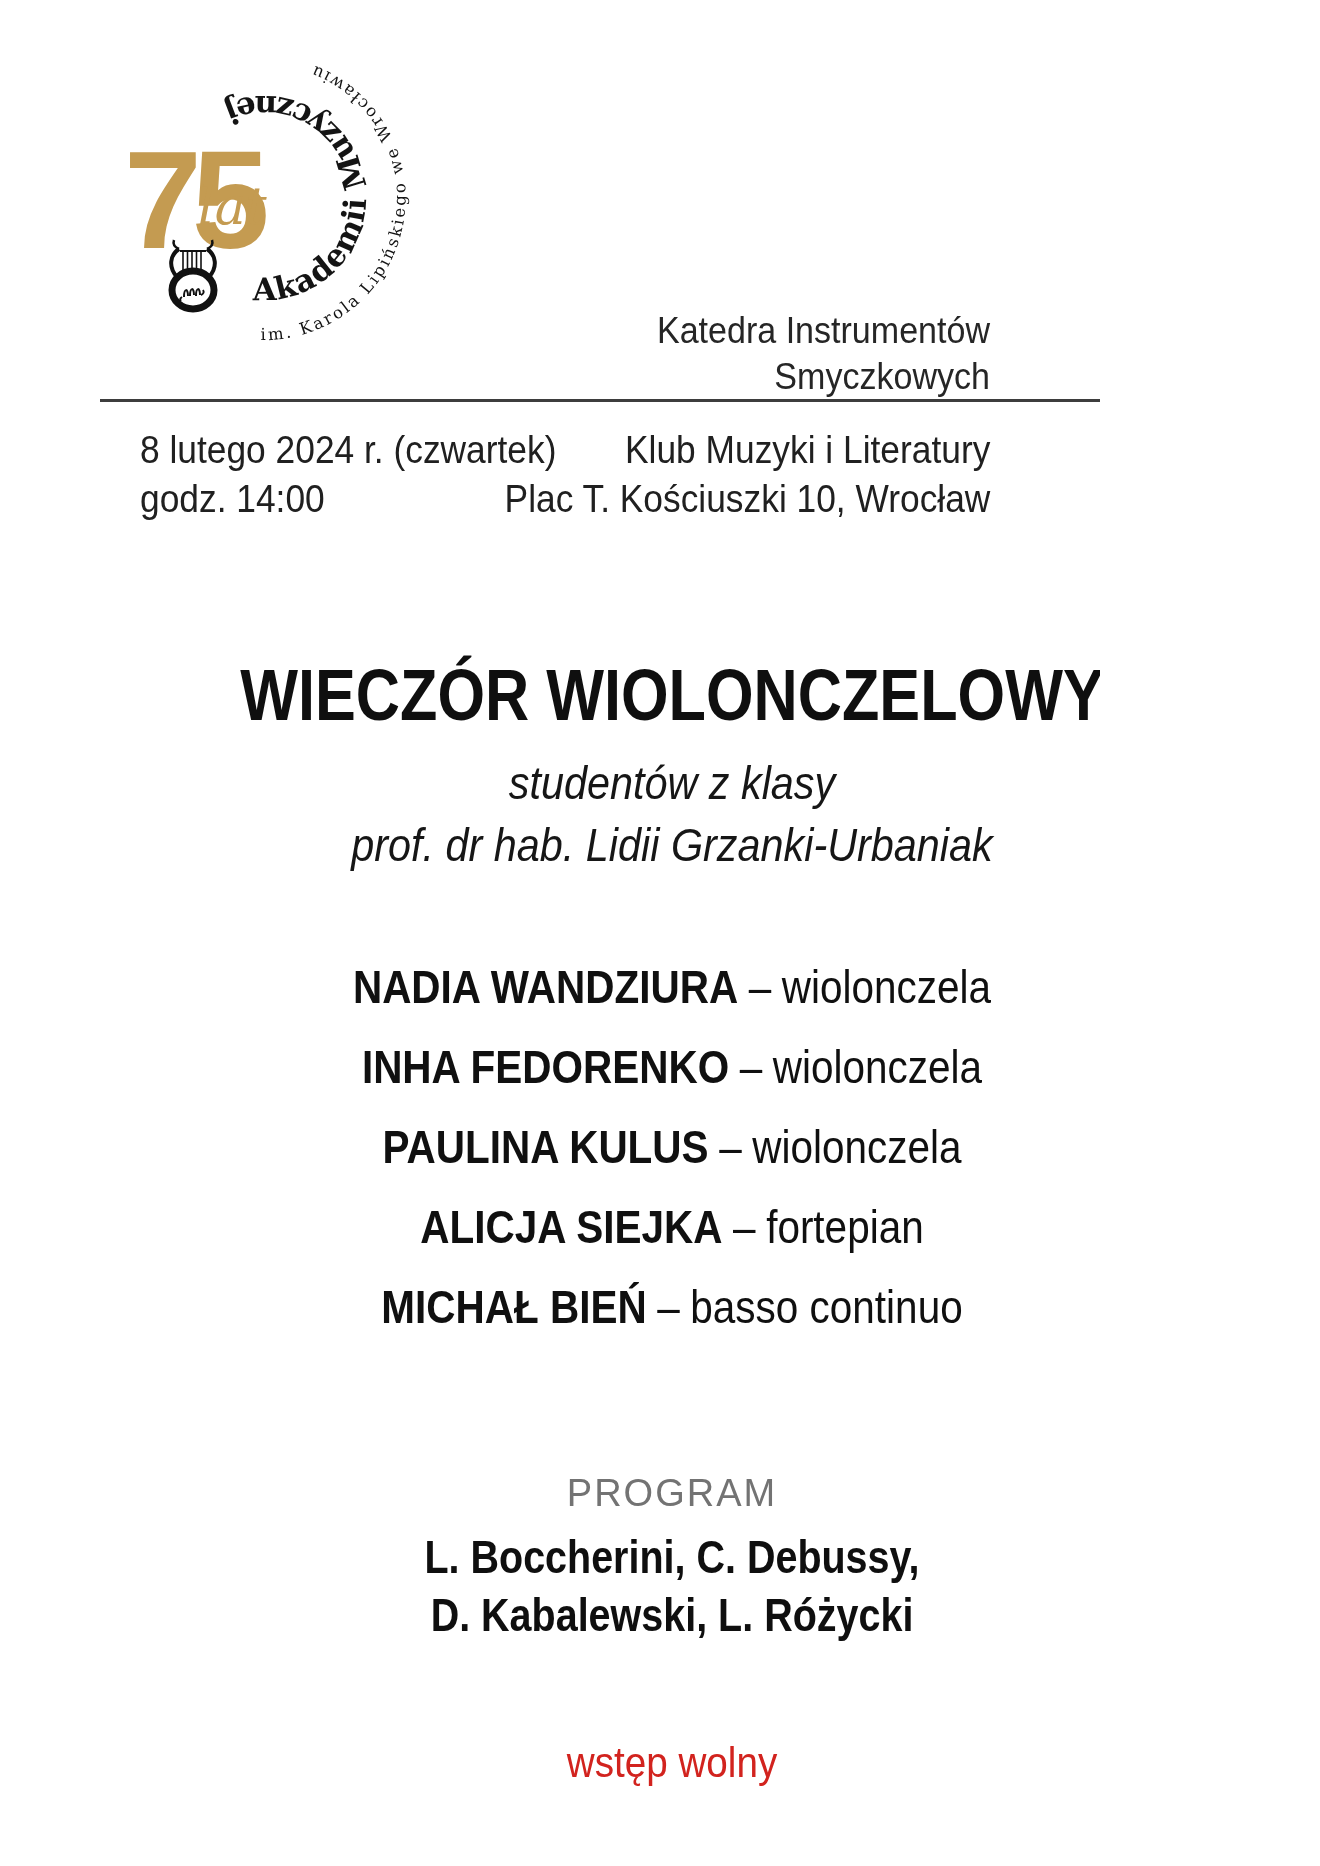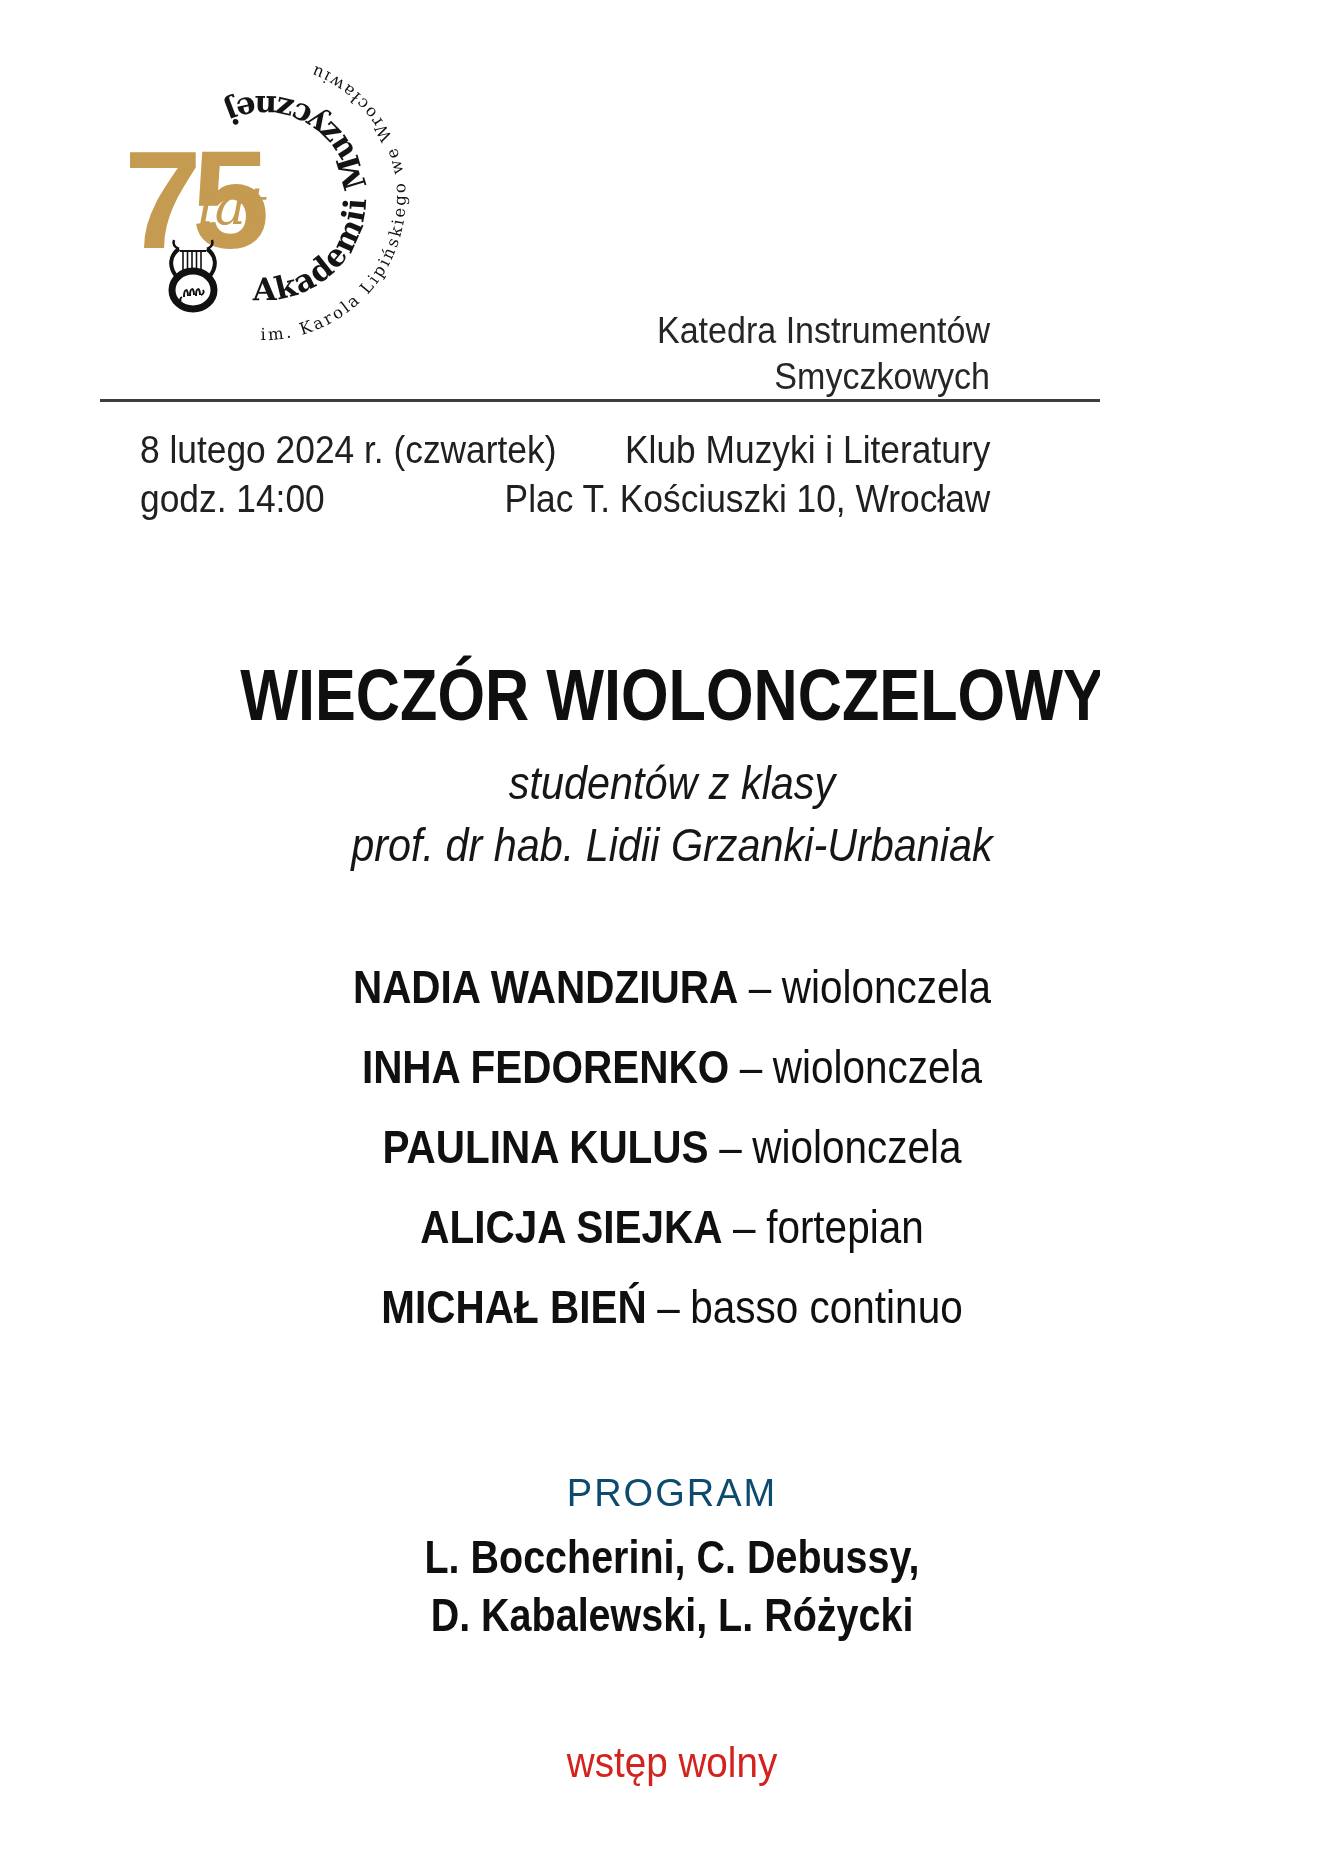--- a/index.html
+++ b/index.html
@@ -50,21 +50,21 @@
   }
 
   .performer{
     font-size:46px;line-height:58px;color:#101010;
     transform:scaleX(0.88);transform-origin:50% 50%;
   }
   .performer .name{font-weight:bold;}
   .performer .sep{margin:0 12px;}
 
   .program-heading{
-    top:1468px;font-size:38px;line-height:50px;color:#0c4a6e;letter-spacing:2px;
+    top:1468px;font-size:38px;line-height:50px;color:#737373;letter-spacing:2px;
   }
   .composers{
     top:1528px;font-size:47px;line-height:58px;font-weight:bold;color:#0f0f0f;
     transform:scaleX(0.84);transform-origin:50% 50%;
   }
   .admission{
     top:1736px;font-size:42px;line-height:54px;
     transform:scaleX(0.92);transform-origin:50% 50%;
   }
 </style>

